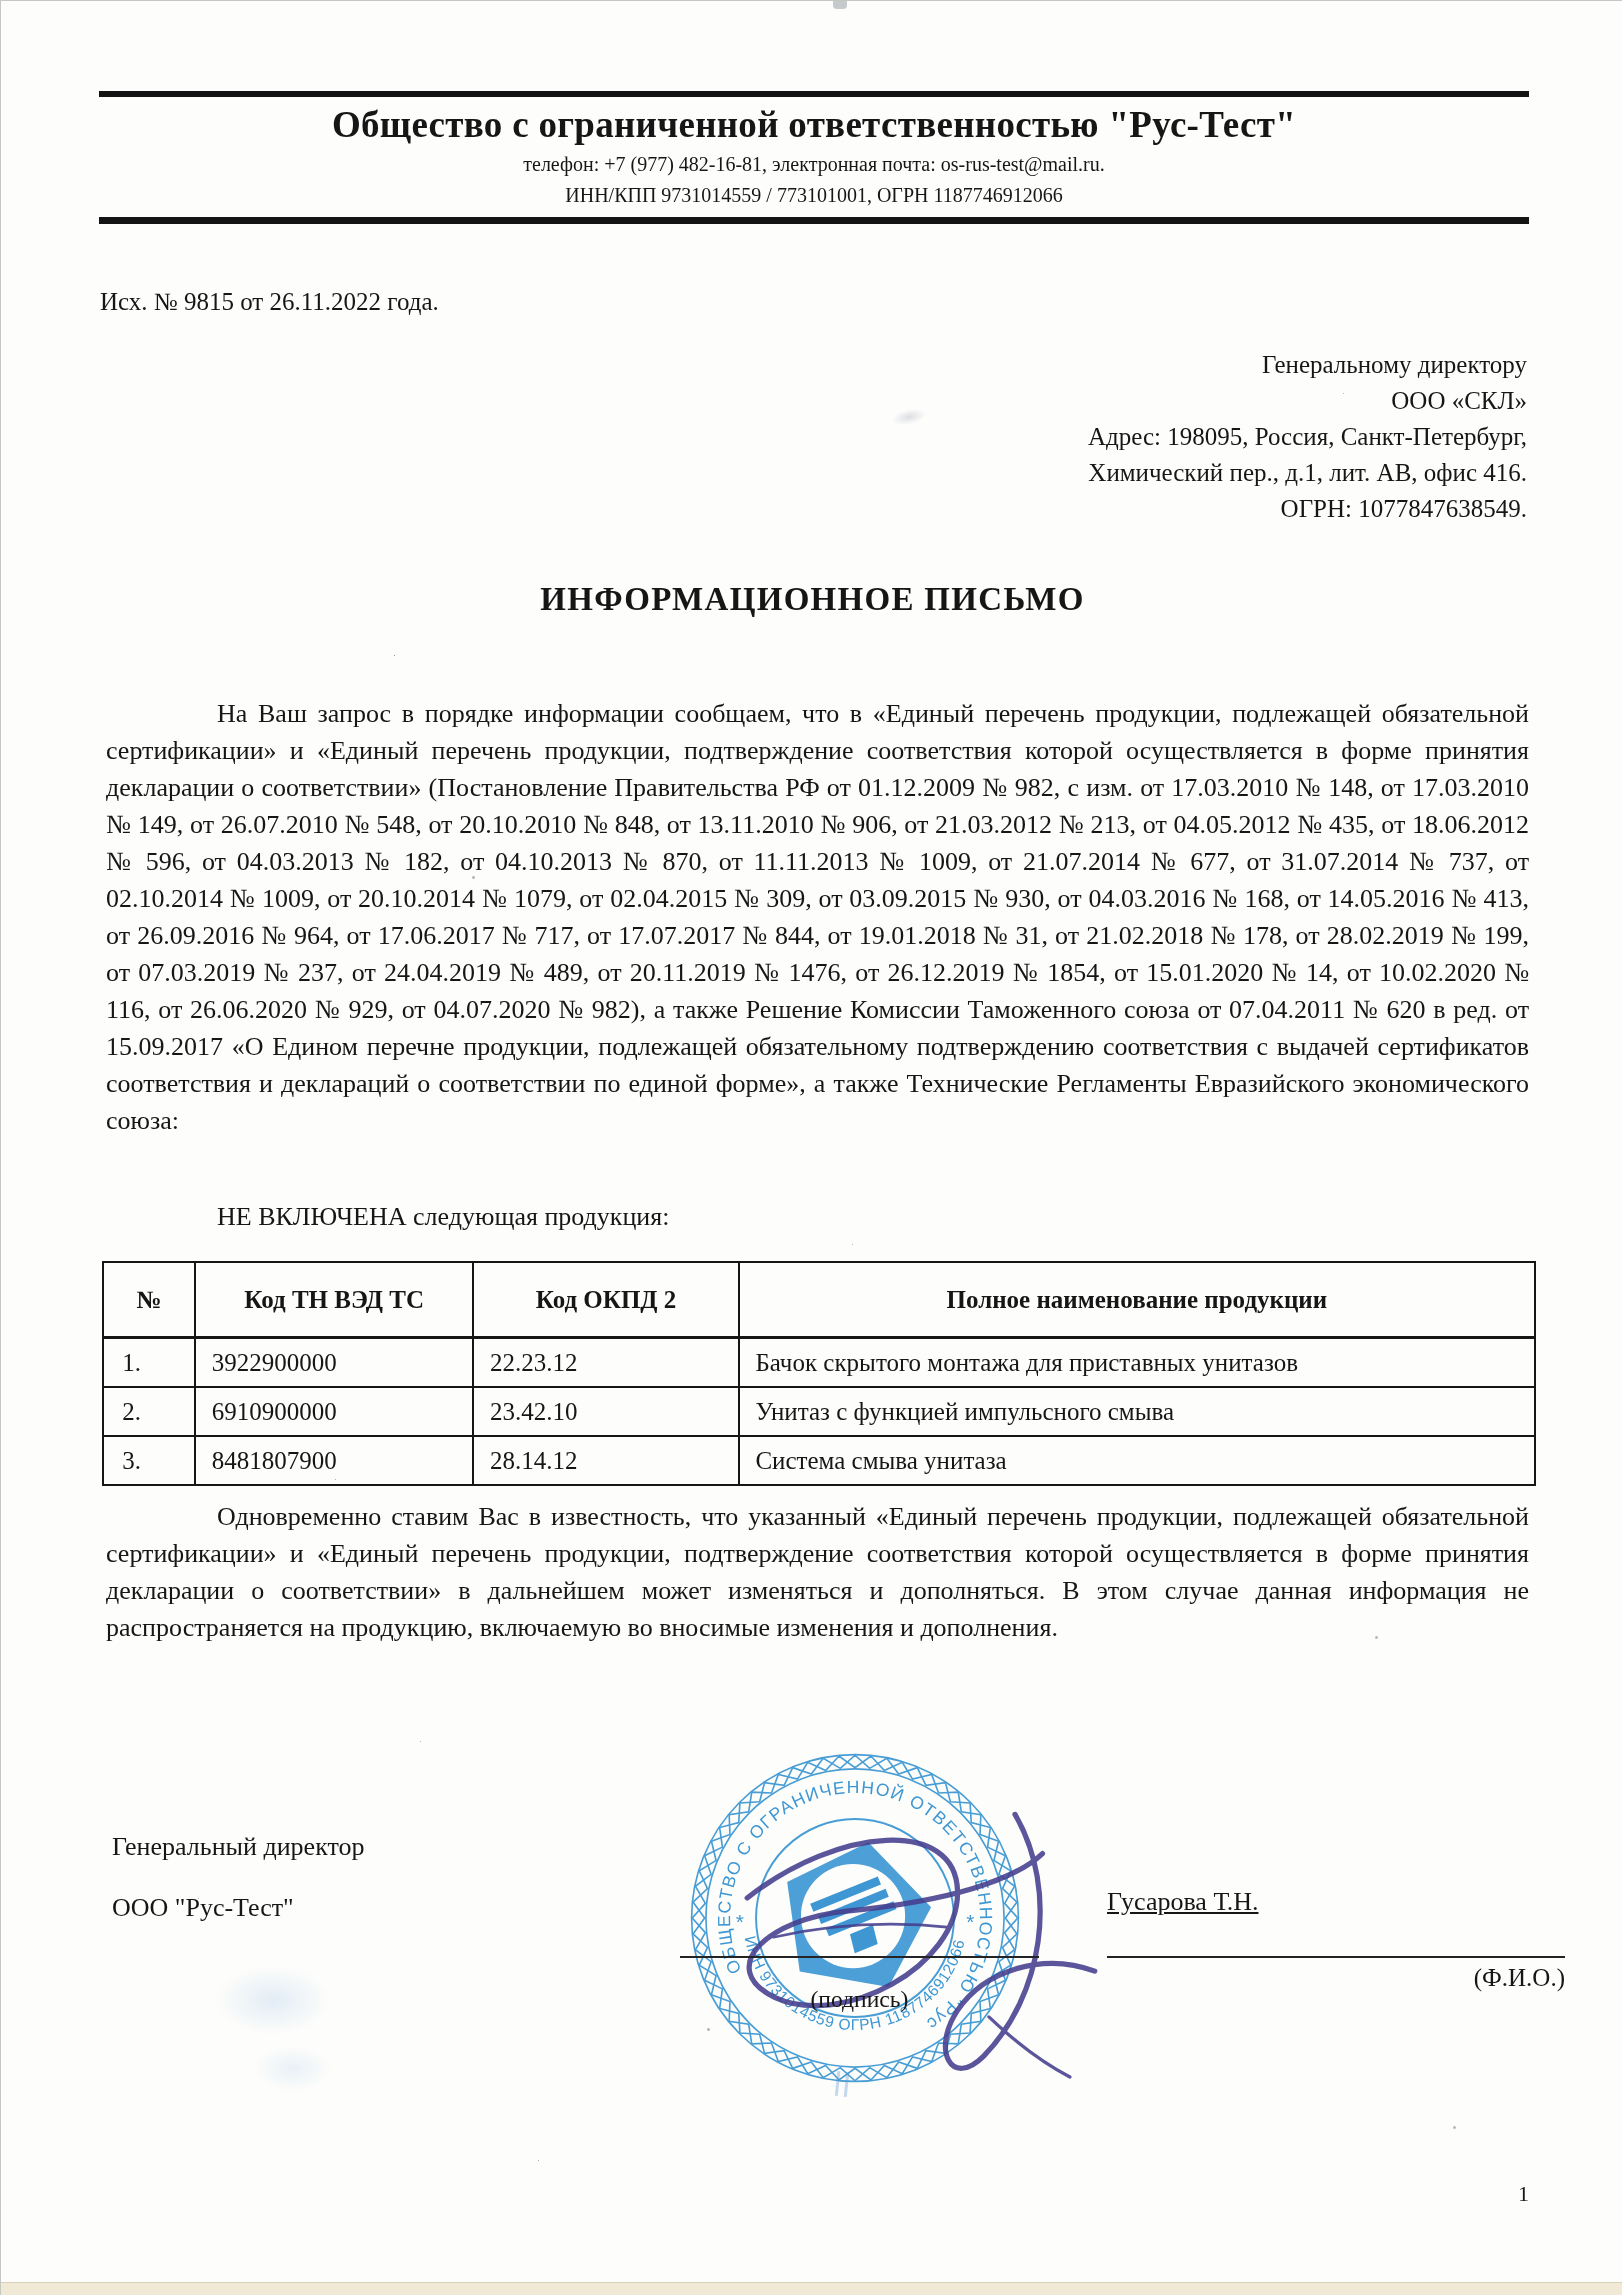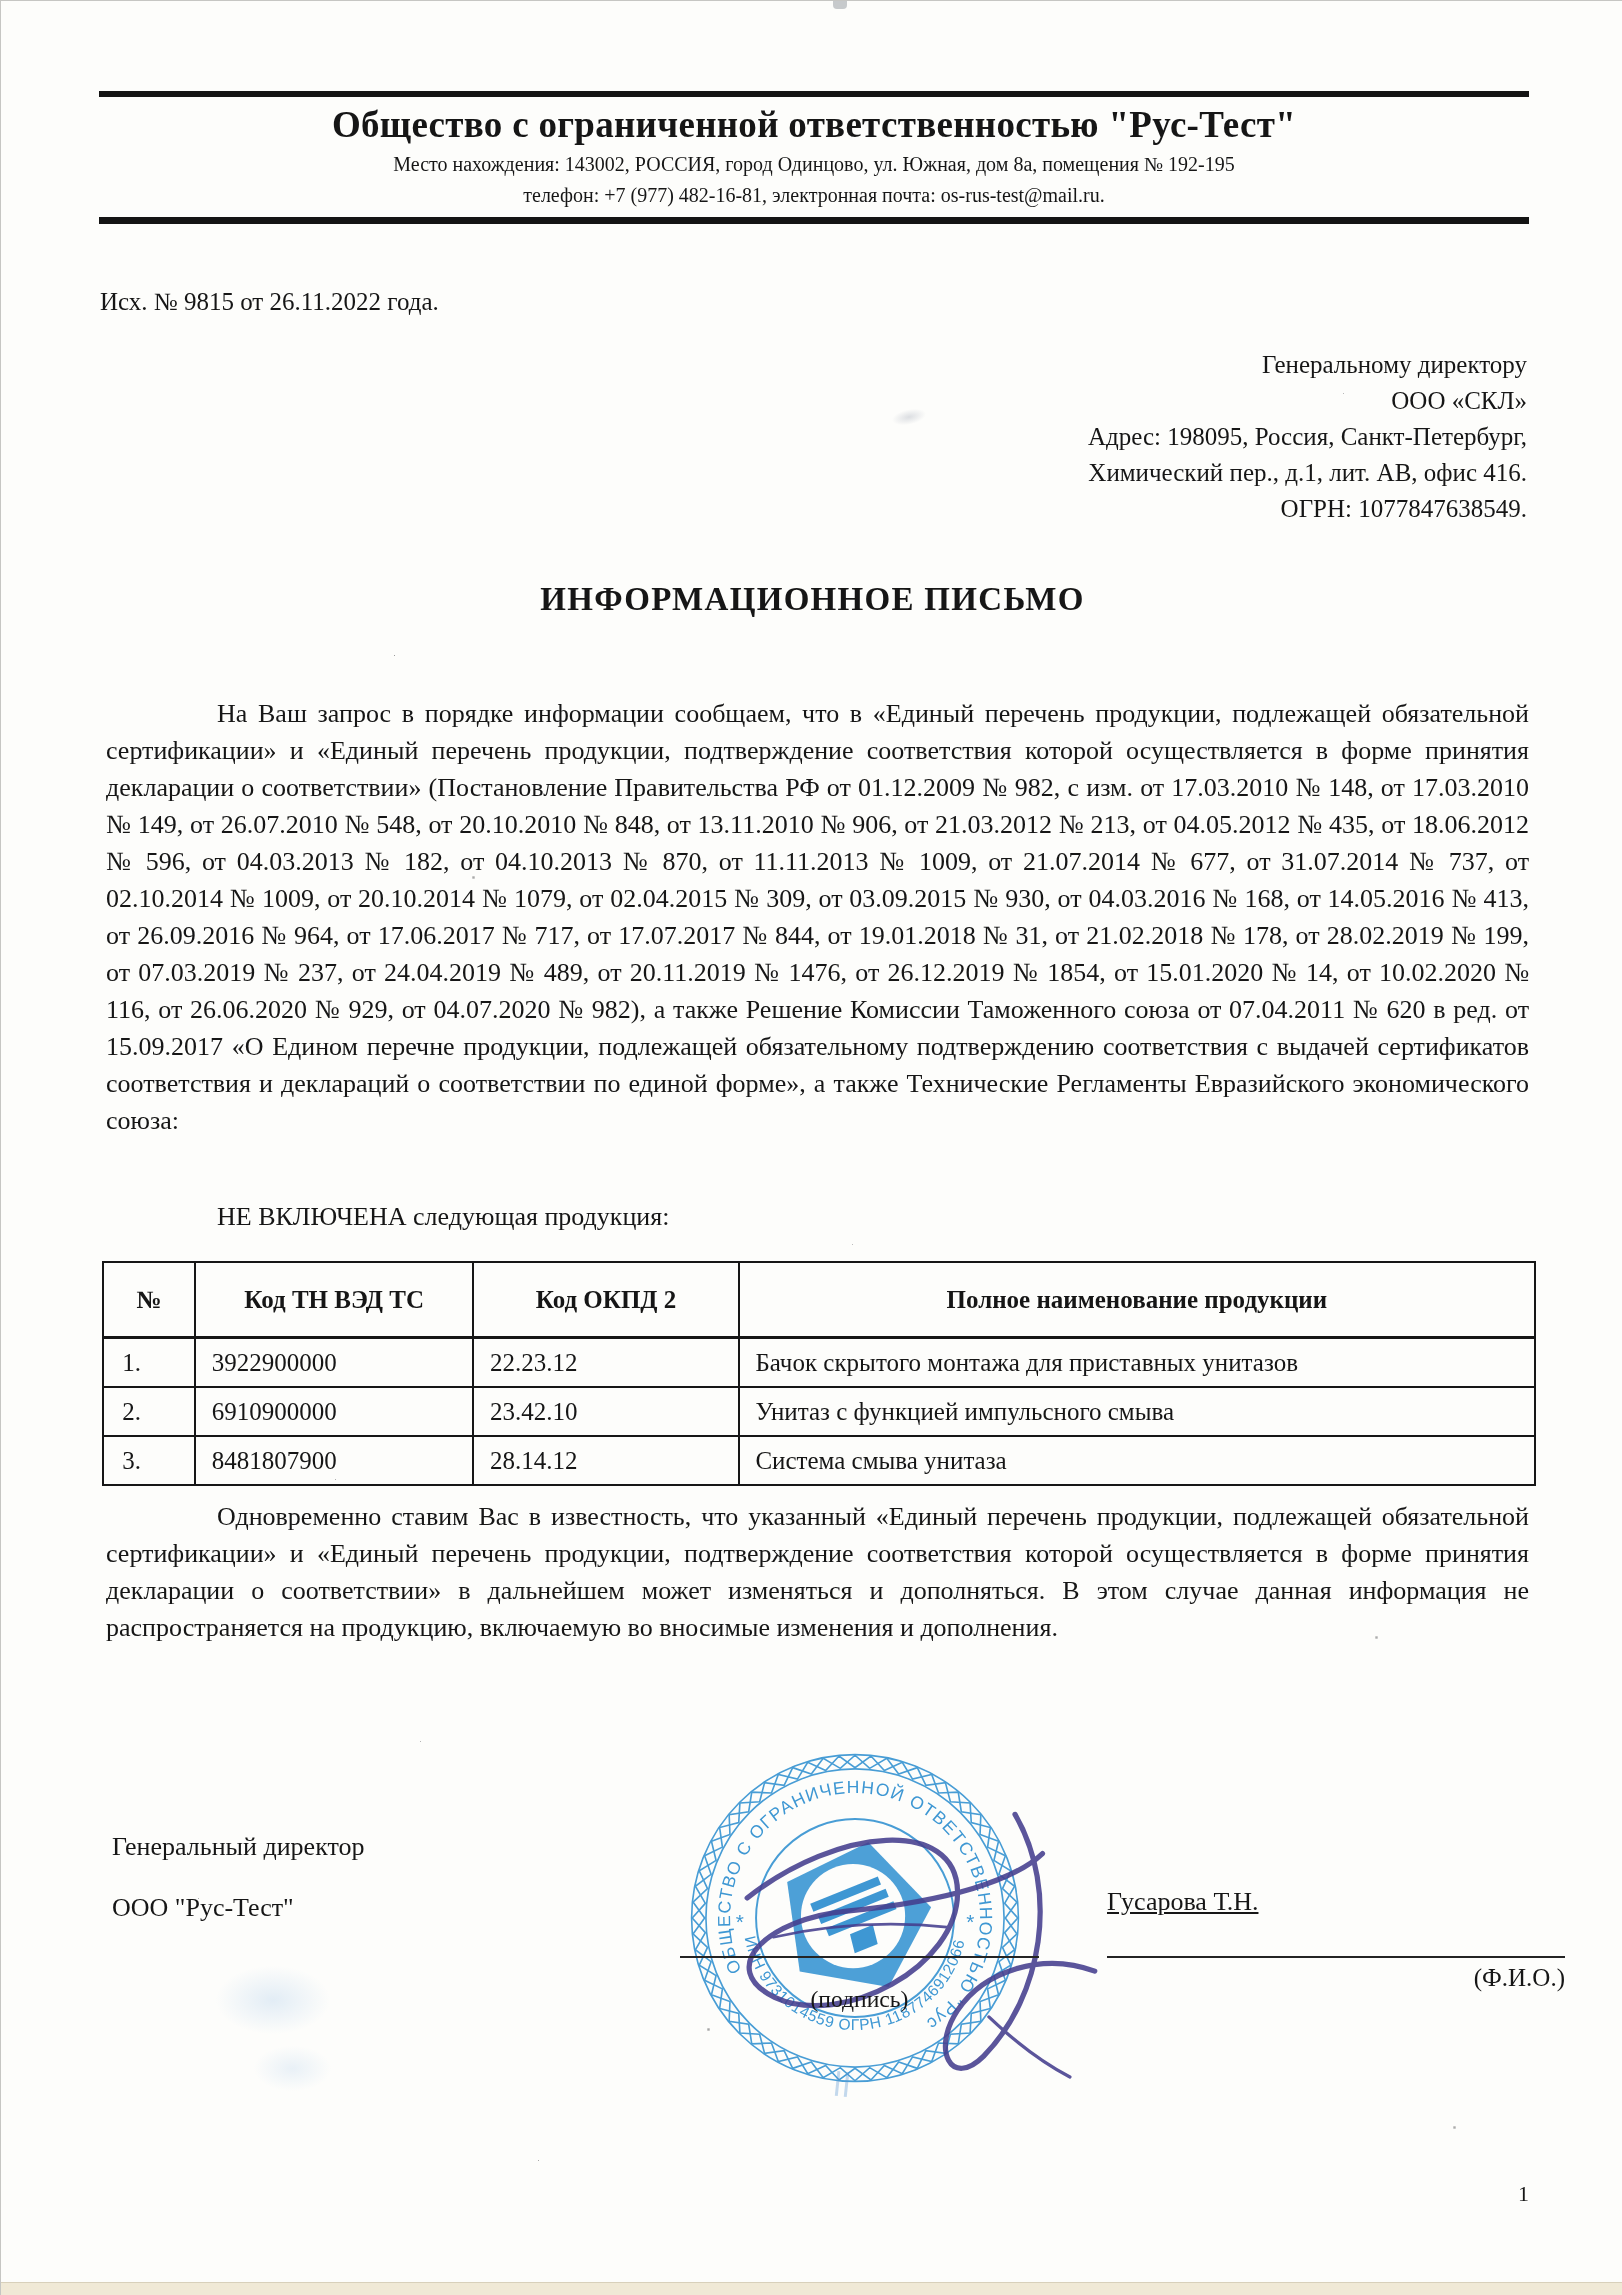--- a/index.html
+++ b/index.html
@@ -61,22 +61,22 @@
     458px 589px 0 0 #bdbdbd, 949px -262px 0 0 #b8b8b8, 26px 1086px 0 0 #b4b4b4;}
 </style>
 </head>
 <body>
 
 <div class="page">
 
   <div class="letterhead">
     <div class="rule top"></div>
     <div class="company-name">Общество с ограниченной ответственностью "Рус-Тест"</div>
-    <div class="lh-line">Место нахождения: 143002, РОССИЯ, город Одинцово, ул. Южная, дом 8а, помещения № 192-195</div>
     <div class="lh-line">телефон: +7 (977) 482-16-81, электронная почта: os-rus-test@mail.ru.</div>
+    <div class="lh-line">ИНН/КПП 9731014559 / 773101001, ОГРН 1187746912066</div>
     <div class="rule bottom"></div>
   </div>
 
   <div class="ref-line">Исх. № 9815 от 26.11.2022 года.</div>
 
   <div class="recipient">
     <div>Генеральному директору</div>
     <div>ООО «СКЛ»</div>
     <div>Адрес: 198095, Россия, Санкт-Петербург,</div>
     <div>Химический пер., д.1, лит. АВ, офис 416.</div>

